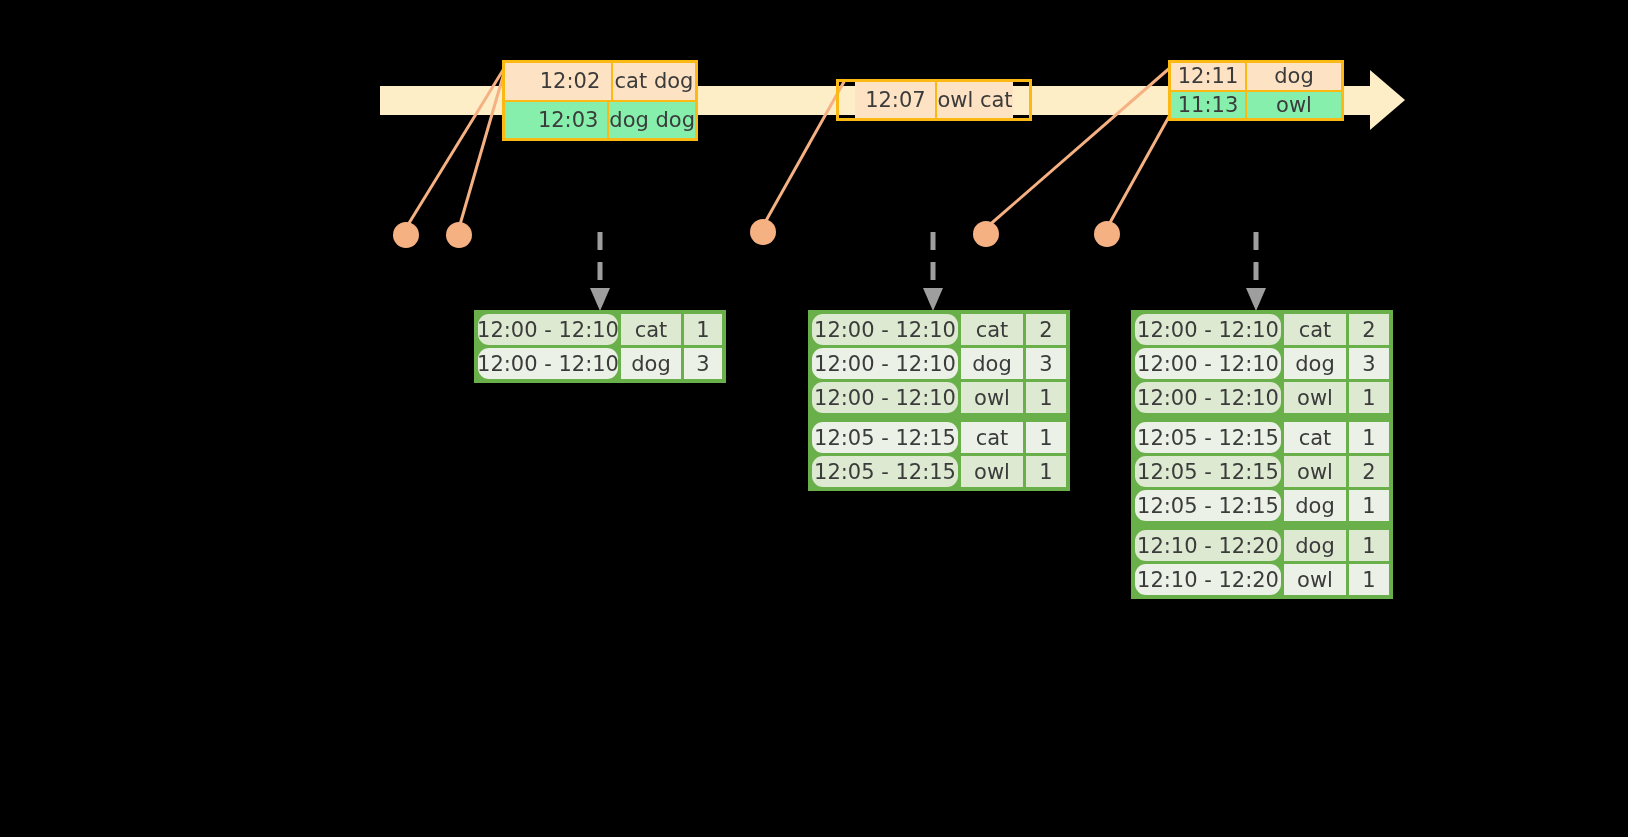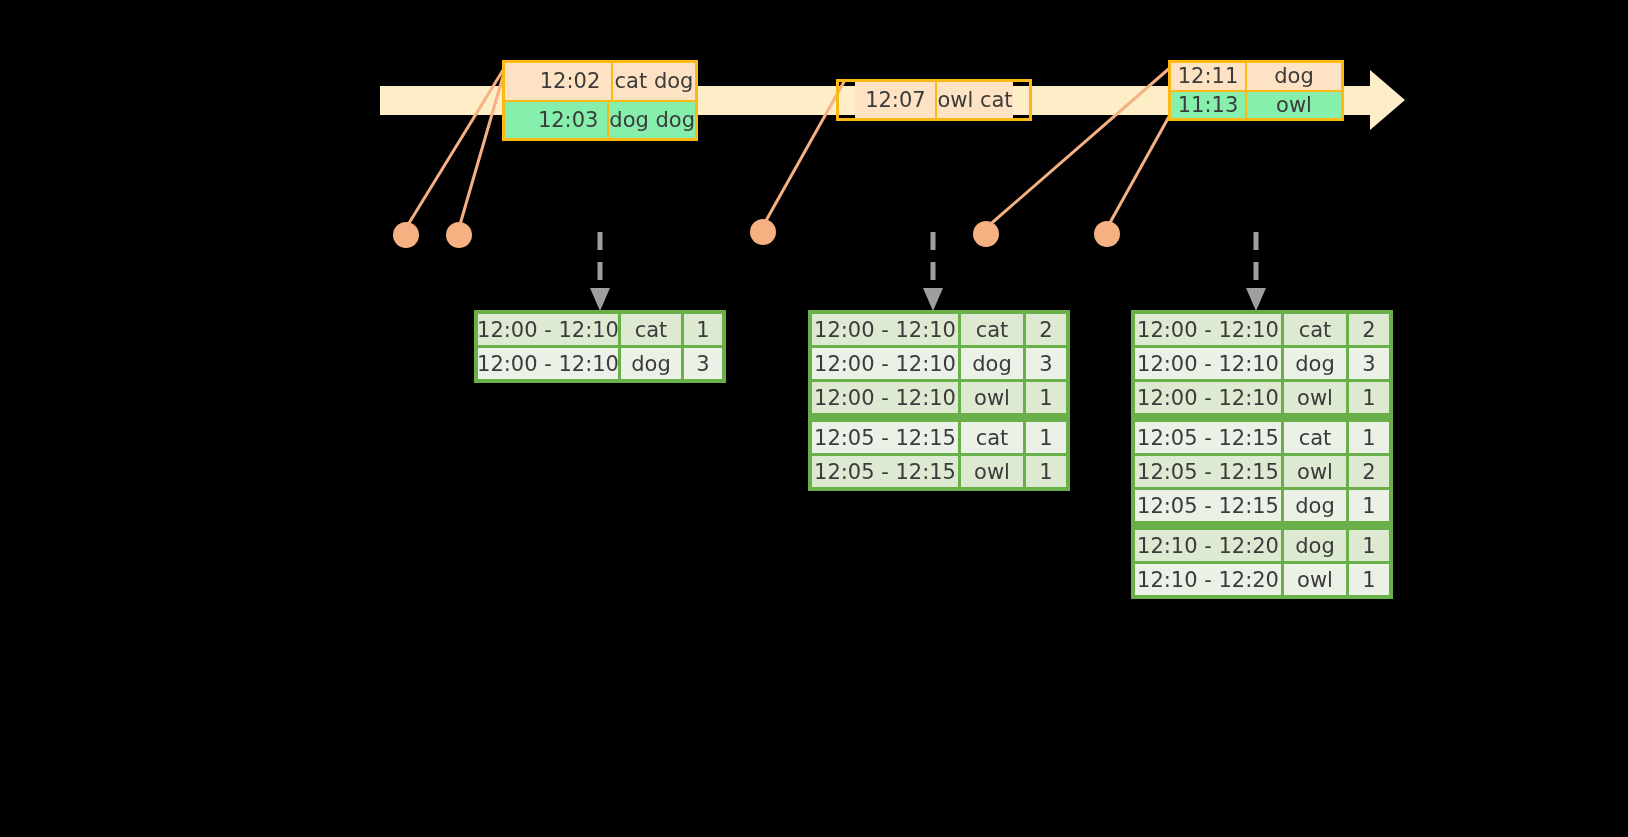--- a/index.html
+++ b/index.html
@@ -60,21 +60,21 @@
     position:absolute;border:4px solid #6ab04a;box-sizing:border-box;
     background:#6ab04a;
     display:flex;flex-direction:column;gap:3px;padding:0;
   }
   .rrow{display:flex;gap:3px;}
   .rcell{
     display:flex;align-items:center;justify-content:center;
     font-size:21px;white-space:nowrap;color:#3b3b3b;
     height:31px;
   }
-  .rcell.win{width:0;}
+  .rcell.win{width:0;border-radius:11px;}
   .rcell.key{}
   .rcell.cnt{}
   .band-a{background:#dde9d0;}
   .band-b{background:#ebf1e6;}
   .grp-sep{height:3px;background:#6ab04a;}
 
   #tbl-1{left:474px;top:310px;}
   #tbl-1 .rcell.win{width:140px;}
   #tbl-1 .rcell.key{width:60px;}
   #tbl-1 .rcell.cnt{width:38px;}

